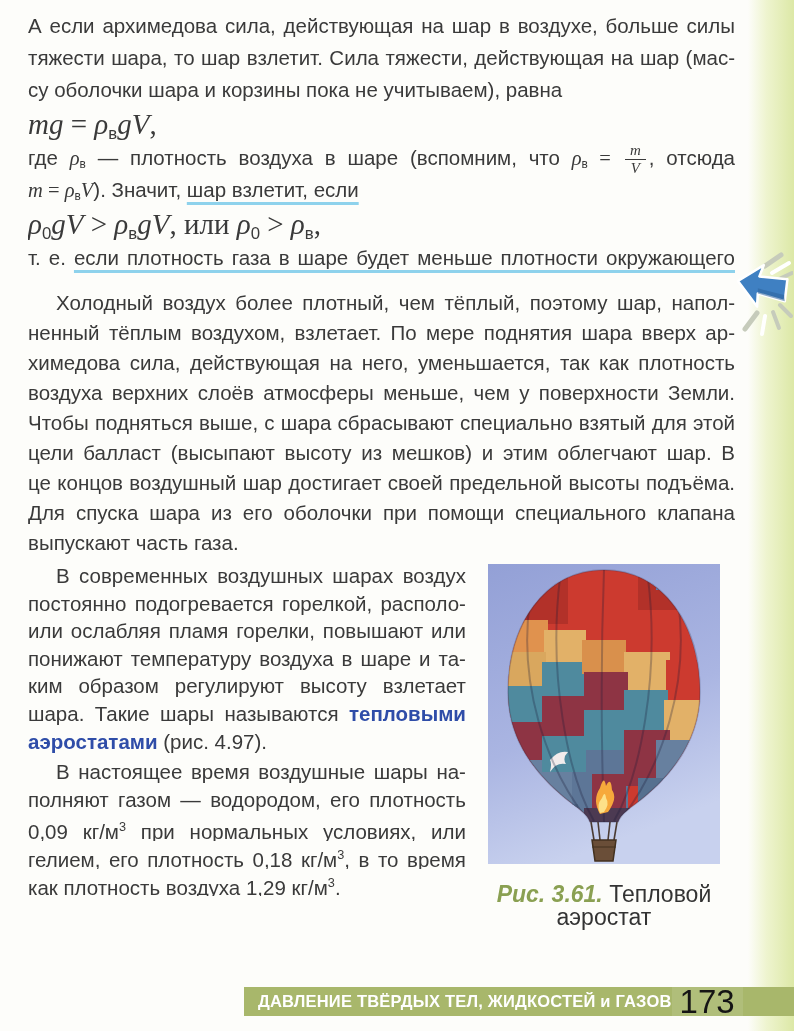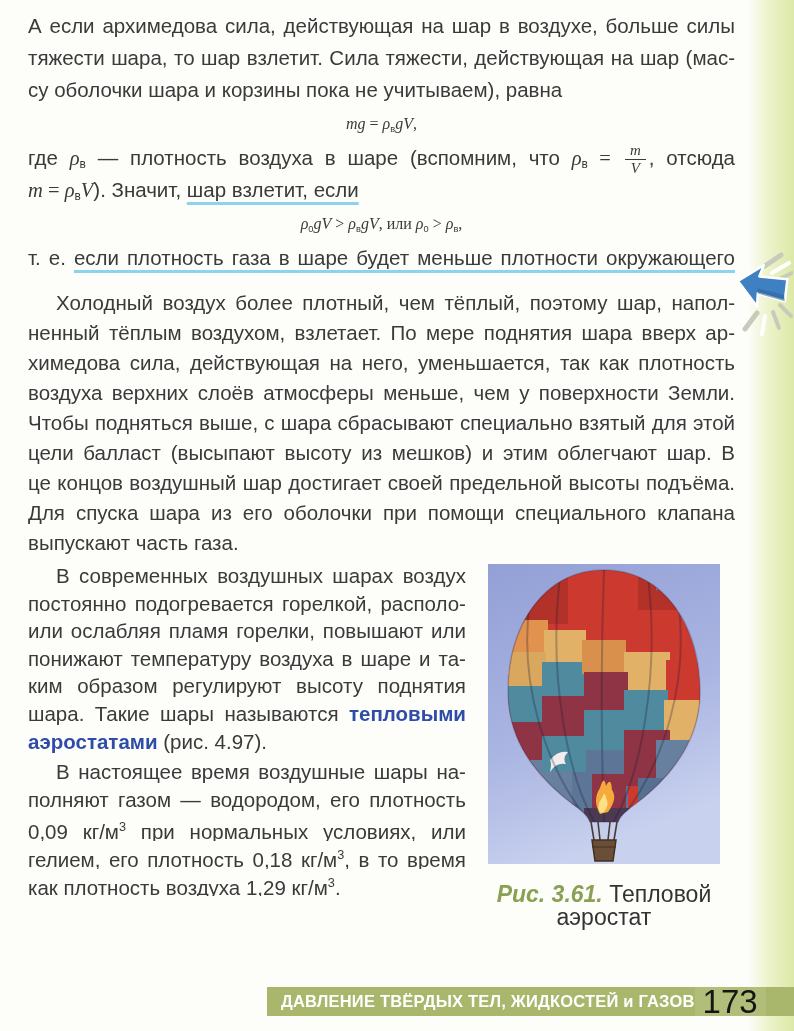--- a/index.html
+++ b/index.html
@@ -31,33 +31,33 @@
   .sg-ms{font-family:"Liberation Sans",sans-serif;font-size:0.58em;vertical-align:-0.28em;letter-spacing:0;}
   .sg-u{text-decoration:underline;text-decoration-color:var(--underline);
         text-decoration-thickness:2.5px;text-underline-offset:5px;}
   .sg-b{color:var(--term);font-weight:bold;}
   .sg-sup{font-size:0.62em;vertical-align:super;}
   .frac{display:inline-block;vertical-align:middle;text-align:center;
         font-family:"Liberation Serif",serif;font-style:italic;font-size:15px;line-height:1.0;margin:0 3px;}
   .frac .num{display:block;border-bottom:1.4px solid #3a3a3a;padding:0 5px 1px;}
   .frac .den{display:block;padding-top:1px;}
   
-  .formula{height:36px;line-height:36px;text-align:center;font-family:"Liberation Serif",serif;
-           font-size:16px;overflow:hidden;}
+  .formula{height:36px;line-height:36px;font-family:"Liberation Serif",serif;
+           font-size:29px;overflow:hidden;}
   
   .cols{display:flex;margin-top:4px;}
   .col-left{width:452px;}
   .col-right{width:255px;margin-left:22px;padding-top:2px;}
   .photo-frame{width:232px;height:300px;}
   .caption{width:232px;margin-top:19px;text-align:center;font-size:23px;line-height:23px;color:#333;}
   .caption .cap-label{color:var(--caption-green);font-weight:bold;font-style:italic;}
   
   .margin-arrow{position:absolute;top:250px;right:1px;width:58px;height:88px;}
   
-  .footer-bar{position:absolute;left:267px;right:0;top:987px;height:29px;
+  .footer-bar{position:absolute;left:244px;right:0;top:987px;height:29px;
     background:var(--footer-bar);display:flex;align-items:center;z-index:3;}
   .footer-title{color:#ffffff;font-weight:bold;font-size:16.5px;letter-spacing:0.2px;
     padding-left:14px;white-space:nowrap;}
   .page-number{margin-left:auto;margin-right:56px;font-size:33px;line-height:29px;color:#151515;
     font-family:"Liberation Sans",sans-serif;padding:0 8px;background:rgba(255,255,255,0.10);}
 </style>
 </head>
 <body>
 
 <div class="page">
@@ -97,21 +97,21 @@
         <div class="ln"><span class="sg-n">выпускают часть газа.</span></div>
       </div>
 
     <div class="cols">
       <div class="col-left">
         <div>
             <div class="ln j ind"><span class="sg-n">В современных воздушных шарах воздух</span></div>
             <div class="ln j"><span class="sg-n">постоянно подогревается горелкой, располо-</span></div>
             <div class="ln j"><span class="sg-n">или ослабляя пламя горелки, повышают или</span></div>
             <div class="ln j"><span class="sg-n">понижают температуру воздуха в шаре и та-</span></div>
-            <div class="ln j"><span class="sg-n">ким образом регулируют высоту поднятия</span></div>
+            <div class="ln j"><span class="sg-n">ким образом регулируют высоту взлетает</span></div>
             <div class="ln j"><span class="sg-n">шара. Такие шары называются </span><span class="sg-b">тепловыми</span></div>
             <div class="ln"><span class="sg-b">аэростатами</span><span class="sg-n"> (рис. 4.97).</span></div>
           </div>
         <div style="margin-top:3px;">
             <div class="ln j ind"><span class="sg-n">В настоящее время воздушные шары на-</span></div>
             <div class="ln j"><span class="sg-n">полняют газом — водородом, его плотность</span></div>
             <div class="ln j"><span class="sg-n">0,09 кг/м</span><span class="sg-sup">3</span><span class="sg-n"> при нормальных условиях, или</span></div>
             <div class="ln j"><span class="sg-n">гелием, его плотность 0,18 кг/м</span><span class="sg-sup">3</span><span class="sg-n">, в то время</span></div>
             <div class="ln"><span class="sg-n">как плотность воздуха 1,29 кг/м</span><span class="sg-sup">3</span><span class="sg-n">.</span></div>
           </div>

